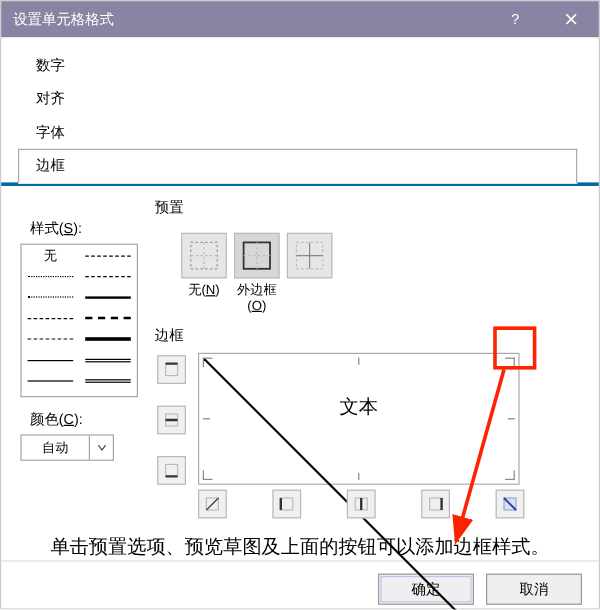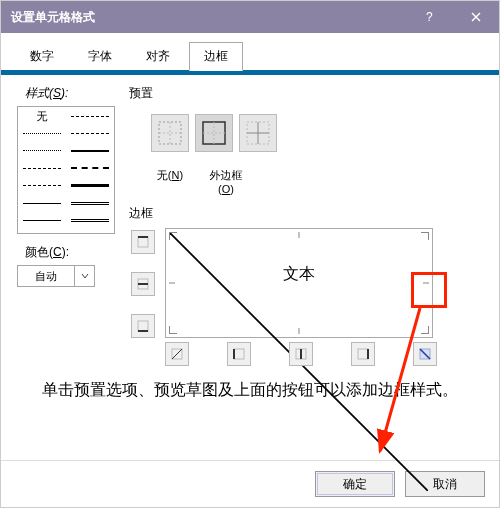--- a/index.html
+++ b/index.html
@@ -1,39 +1,39 @@
 <!DOCTYPE html>
 <html><head>
 <meta charset="utf-8">
 <style>
   * { box-sizing: border-box; margin: 0; padding: 0; }
   body { font-family: "Microsoft YaHei", "SimSun", sans-serif; font-size: 12px; background: #fff; width: 500px; height: 508px; position: relative; overflow: hidden; color: #000; }
   .dialog { width: 500px; height: 508px; display: flex; flex-direction: column; border: 1px solid #ccc; }
   .titlebar { height: 32px; background: linear-gradient(#8a83a4, #8a83a4); color: #fff; display: flex; align-items: center; padding-left: 10px; position: relative; }
-  .titlebar .title { flex: 1; font-size: 12px; font-weight: bold; }
+  .titlebar .title { flex: 1; font-size: 12px; }
   .titlebar .btns { display: flex; }
   .titlebar .btn { width: 46px; height: 30px; display: flex; align-items: center; justify-content: center; cursor: pointer; }
-  .tabs { display: flex; padding: 6px 14px 0 14px; border-bottom: 5px solid #0369a1; margin-top: 2px; }
+  .tabs { display: flex; padding: 6px 14px 0 14px; border-bottom: 3px solid #0369a1; margin-top: 2px; flex-direction: column; }
   .tab { padding: 5px 14px 5px 14px; margin-right: 4px; font-size: 12px; cursor: pointer; border: 1px solid transparent; border-bottom: none; position: relative; top: 1px; }
   .tab.active { border: 1px solid #aaa; border-bottom: 1px solid #fff; background: #fff; }
   .content { flex: 1; padding: 10px 16px 0 16px; display: flex; flex-direction: column; }
   .upper { display: flex; }
   .leftcol { width: 110px; }
   .rightcol { flex: 1; }
   .section-label { font-size: 12px; margin-bottom: 4px; padding-left: 2px; }
   .styles-box { border: 1px solid #a5a5a5; width: 98px; height: 128px; margin-top: 4px; display: flex; flex-wrap: wrap; overflow: hidden; padding: 2px 0; }
   .style-cell { width: 46px; height: 14px; display: flex; align-items: center; justify-content: center; margin: 0 1px 0 1px; }
   .noneText { font-size: 11px; }
   .sw { width: 38px; height: 0; display:block; }
   .color-select { width: 78px; height: 22px; border: 1px solid #a5a5a5; display: flex; align-items: center; margin-top: 4px; }
   .color-select .lbl { flex:1; text-align:center; font-size:11px; }
   .color-select .dd { width: 20px; height: 100%; border-left:1px solid #a5a5a5; display:flex; align-items:center; justify-content:center; }
   .preset-row { display:flex; gap: 6px; padding: 8px 0 2px 24px; }
   .preset-btn { width: 38px; height: 38px; border:1px solid #bbb; background: #e6e6e6; display:flex; align-items:center; justify-content:center; cursor:pointer; }
-  .preset-cap-row { display:flex; gap: 18px; padding-left: 24px; margin-top: 14px; }
+  .preset-cap-row { display:flex; gap: 6px; padding-left: 24px; }
   .preset-cap { width: 38px; text-align:center; font-size:11px; }
   .bd-area { position: relative; height: 134px; margin-top: 6px; }
   .bd-btn { position:absolute; width:24px; height:24px; border:1px solid #b8b8b8; background:#f0f0f0; display:flex; align-items:center; justify-content:center; cursor:pointer; }
   .preview-box { position:absolute; left: 38px; top: 0; width: 268px; height: 110px; border:1px solid #aaa; background:#fff; }
   .corner { position:absolute; width:8px; height:8px; }
   .corner.tl { top:3px; left:3px; border-top:1px solid #888; border-left:1px solid #888; }
   .corner.tr { top:3px; right:3px; border-top:1px solid #888; border-right:1px solid #888; }
   .corner.bl { bottom:3px; left:3px; border-bottom:1px solid #888; border-left:1px solid #888; }
   .corner.br { bottom:3px; right:3px; border-bottom:1px solid #888; border-right:1px solid #888; }
   .midmark-l { position:absolute; left:3px; top:50%; width:6px; border-top:1px solid #888; transform:translateY(-0.5px);}
@@ -67,31 +67,31 @@
         <svg width="12" height="12" viewBox="0 0 12 12" stroke="#fff" stroke-width="1.4">
             <line x1="2" y1="2" x2="10" y2="10"></line>
             <line x1="10" y1="2" x2="2" y2="10"></line>
           </svg>
       </div>
     </div>
   </div>
 
   <div class="tabs">
     <div class="tab">数字</div>
+    <div class="tab">对齐</div>
     <div class="tab">字体</div>
-    <div class="tab">对齐</div>
     <div class="tab active">边框</div>
   </div>
 
   <div class="content">
 
     <div class="upper">
 
       <div class="leftcol">
-        <div class="section-label" style="margin-top:0; padding-left:8px;font-style:italic;">
+        <div class="section-label" style="margin-top:17px; padding-left:8px;">
           <span>样式(</span><span class="u">S</span><span>):</span>
         </div>
 
         <div class="styles-box">
           <div class="style-cell">
               <span class="noneText">无</span>
             </div>
           <div class="style-cell">
               <span class="sw" style="border-top:1px solid #000;border-top-style:dashed;"></span>
             </div>

